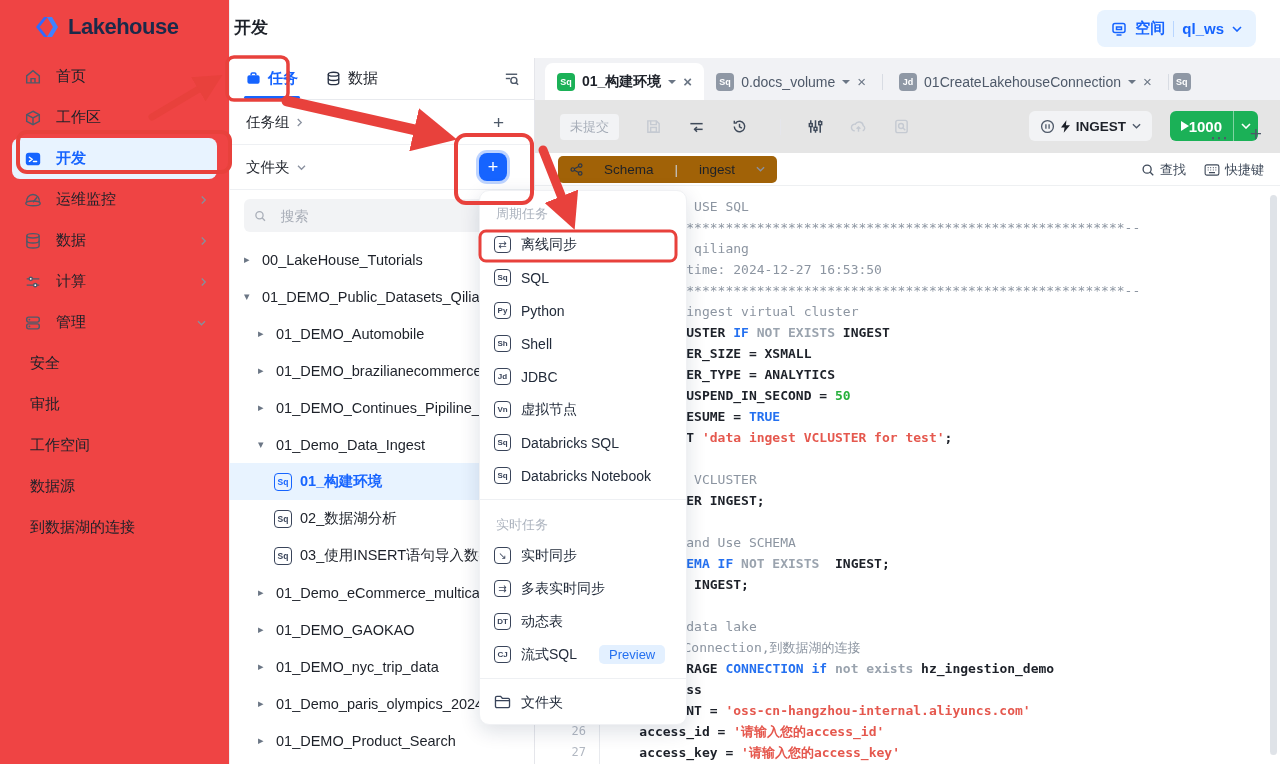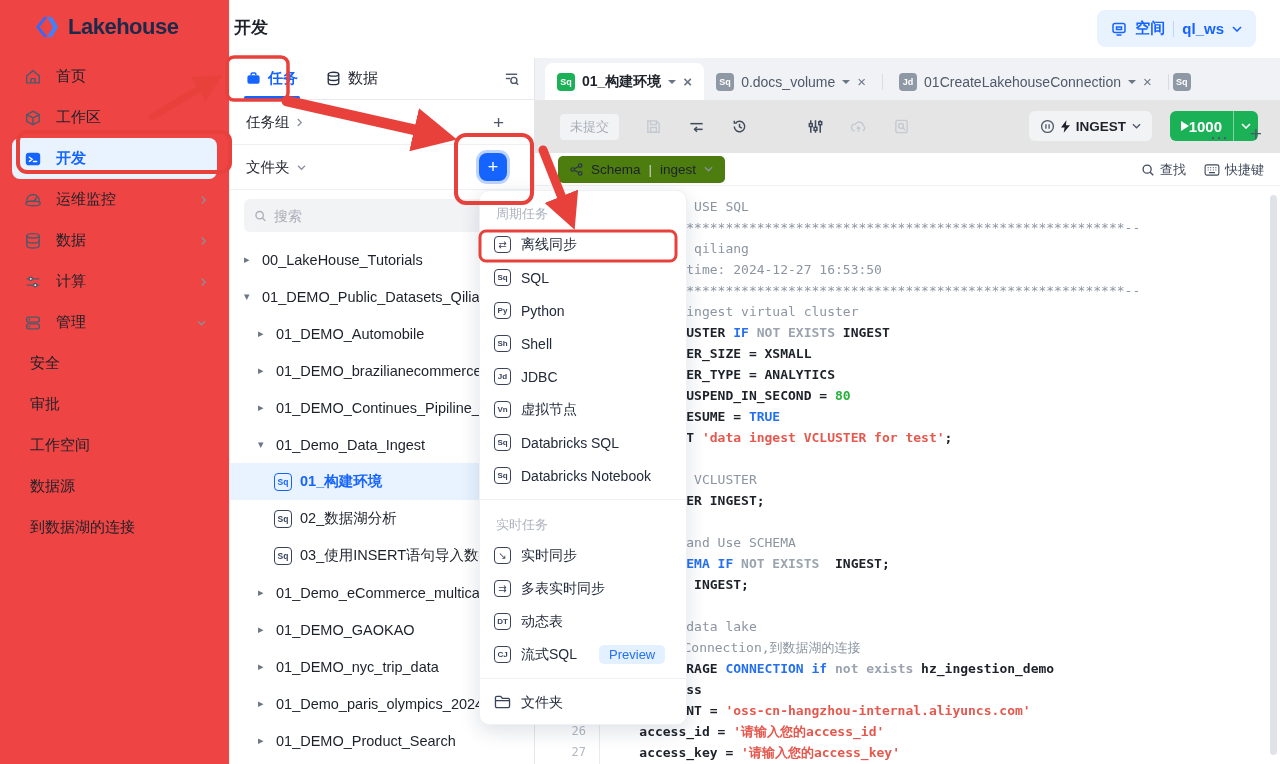--- a/index.html
+++ b/index.html
@@ -45,21 +45,21 @@
   .tp-locate { position:absolute; right:14px; top:12px; color:#4e5969; cursor:pointer; }
   .tp-row { position:relative; height:45px; border-bottom:1px solid #eef0f3;
     display:flex; align-items:center; padding-left:16px; gap:6px; font-size:14.5px; }
   .tp-plus { position:absolute; right:30px; top:50%; transform:translateY(-50%);
     font-size:19px; color:#4e5969; cursor:pointer; line-height:1; }
   .add-btn { position:absolute; right:27px; top:50%; transform:translateY(-50%);
     width:28px; height:28px; border-radius:8px; background:#1664ff; color:#fff;
     display:flex; align-items:center; justify-content:center; font-size:18px; cursor:pointer;
     box-shadow:0 0 0 3px rgba(22,100,255,.28); }
   .tp-search { margin:9px 14px; height:33px; background:#f2f3f5; border-radius:6px;
-    display:flex; align-items:center; padding:0 10px; gap:7px; }
+    display:flex; align-items:center; padding:0 10px; gap:14px; }
   .tp-search input { border:none; outline:none; background:transparent; font-size:14px;
     color:#1d2129; width:100%; font-family:inherit; }
   .tp-search input::placeholder { color:#a9aeb8; }
   .tree-list { position:relative; }
   .tree-item { position:relative; height:37px; display:flex; align-items:center; gap:8px;
     font-size:14.5px; cursor:pointer; white-space:nowrap; overflow:hidden; }
   .tree-item.lvl0 { padding-left:14px; }
   .tree-item.lvl1 { padding-left:28px; }
   .tree-item.lvl2 { padding-left:44px; }
   .tree-item .caret { color:#6b7685; font-size:11px; width:10px; }
@@ -101,22 +101,22 @@
     border-radius:6px; display:flex; align-items:center; color:#fff; cursor:pointer; }
   .run-main { display:flex; align-items:center; gap:0; padding:0 11px;justify-content:space-between; }
   .play-tri { width:0; height:0; border-top:5px solid transparent; border-bottom:5px solid transparent;
     border-left:8px solid #fff; }
   .run-val { font-size:15px; font-weight:700; }
   .run-div { width:1px; height:30px; background:rgba(255,255,255,.45); }
   .run-ch { width:24px; display:flex; justify-content:center; }
 
   .crumbbar { position:relative; height:33px; border-bottom:1px solid #eef0f2; display:flex;
     align-items:center; padding-left:23px; }
-  .schema-pill { height:27px; background:#4d7c0f; border-radius:5px; display:flex;
-    align-items:center; gap:8px; padding:0 12px; font-size:13.5px; cursor:pointer; }
+  .schema-pill { height:27px; background:#a16207; border-radius:5px; display:flex;
+    align-items:center; gap:21px; padding:0 12px; font-size:13.5px; cursor:pointer; }
   .schema-sep { color:#c9ced6; }
   .crumb-right { position:absolute; right:16px; top:0; height:33px; display:flex;
     align-items:center; gap:18px; color:#3f4a5a; font-size:13px; }
   .crumb-right .item { display:flex; align-items:center; gap:5px; cursor:pointer; }
 
   .code-area { position:absolute; left:0; top:128px; width:745px; height:578px;
     overflow:hidden; padding-top:10px; background:#fff; }
   .cline { display:flex; height:21px; line-height:21px;
     font-family:"DejaVu Sans Mono","Liberation Mono",monospace; font-size:13px; }
   .ln { flex:0 0 51px; text-align:right; color:#b2b8c2; font-size:12px; }
@@ -584,21 +584,21 @@
           <span class="lt"><span class="tk-t">    VCLUSTER_SIZE = XSMALL</span></span>
         </div>
         <div class="cline">
           <span class="ln">9</span>
           <span class="gut2"></span>
           <span class="lt"><span class="tk-t">    VCLUSTER_TYPE = ANALYTICS</span></span>
         </div>
         <div class="cline">
           <span class="ln">10</span>
           <span class="gut2"></span>
-          <span class="lt"><span class="tk-t">    AUTO_SUSPEND_IN_SECOND = </span><span class="tk-n">80</span></span>
+          <span class="lt"><span class="tk-t">    AUTO_SUSPEND_IN_SECOND = </span><span class="tk-n">50</span></span>
         </div>
         <div class="cline">
           <span class="ln">11</span>
           <span class="gut2"></span>
           <span class="lt"><span class="tk-t">    AUTO_RESUME = </span><span class="tk-k">TRUE</span></span>
         </div>
         <div class="cline">
           <span class="ln">12</span>
           <span class="gut2"></span>
           <span class="lt"><span class="tk-t">    COMMENT </span><span class="tk-s">'data ingest VCLUSTER for test'</span><span class="tk-t">;</span></span>

